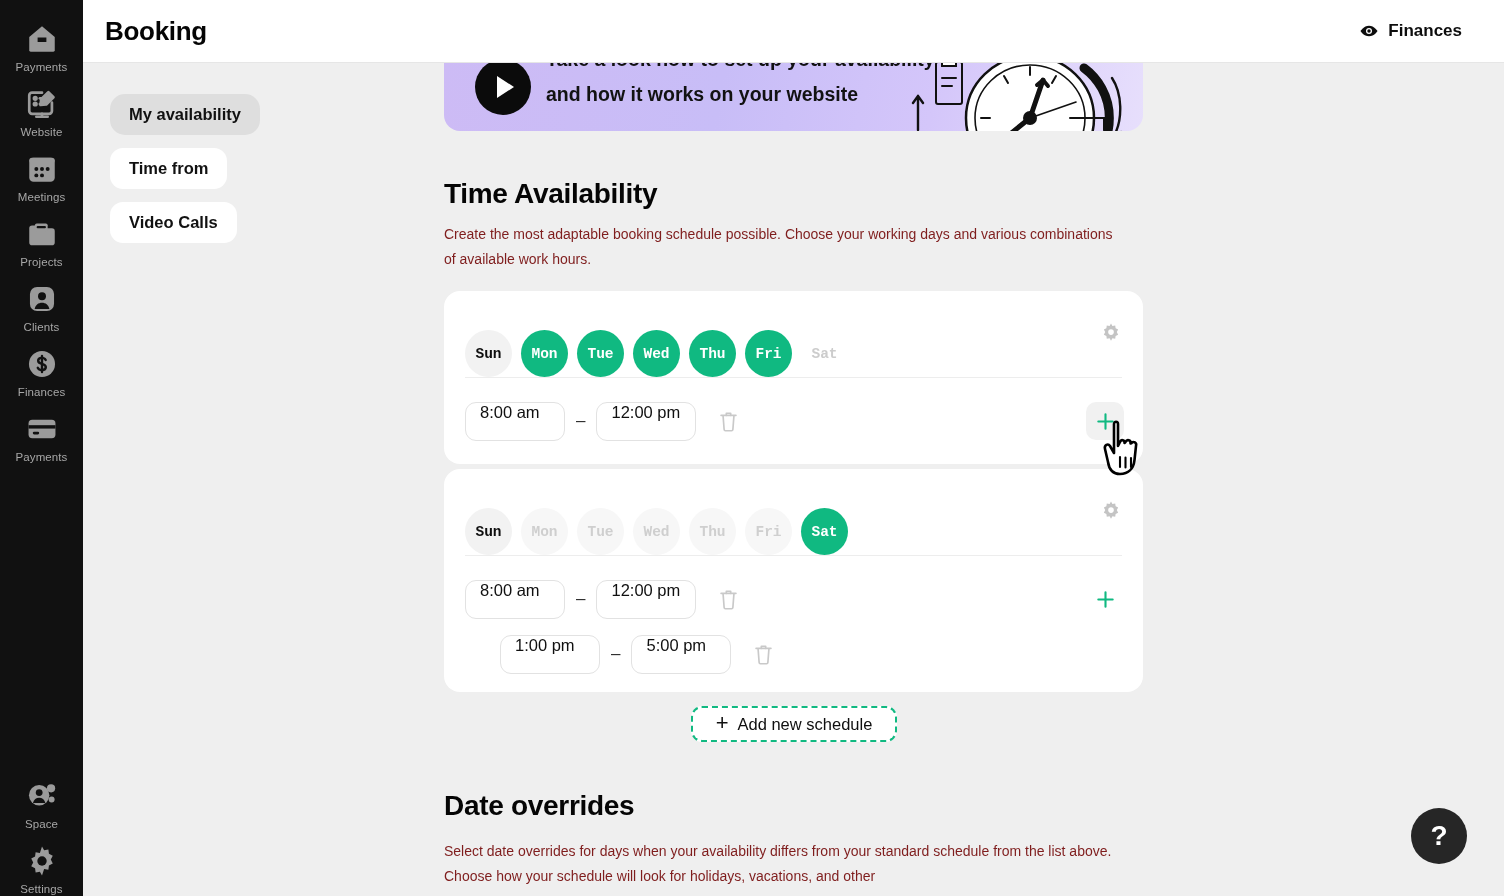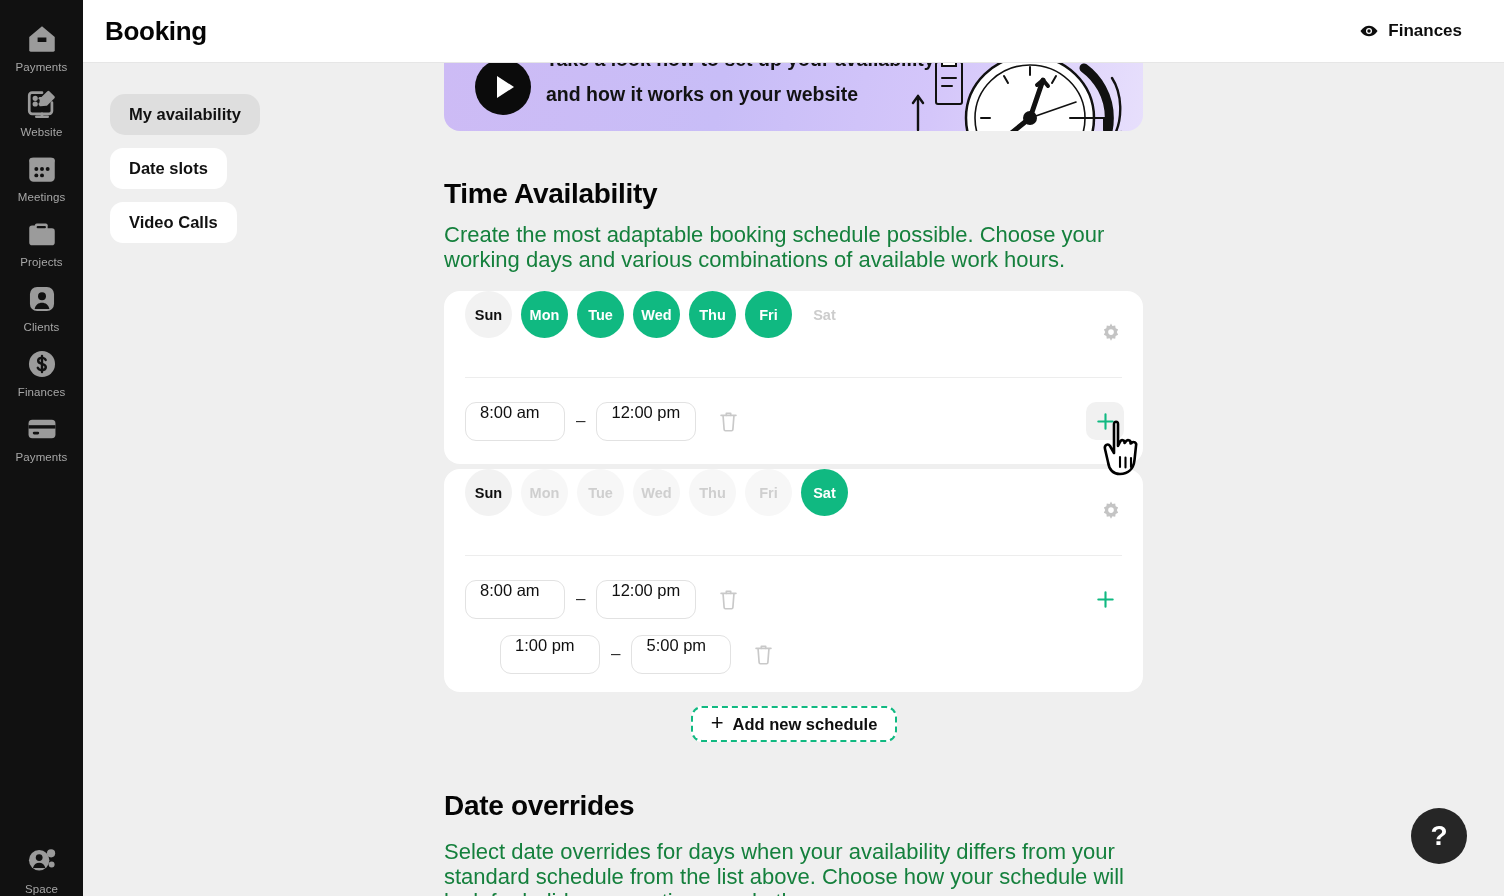--- a/index.html
+++ b/index.html
@@ -127,37 +127,38 @@
   #banner-art {
     position: absolute; right: 0; top: 0; width: 235px; height: 97px;
   }
 
   
   .section-h {
     font-size: 28px; font-weight: 700;
     color: #050505; letter-spacing: -.3px;
   }
   .section-p {
-    font-size: 22px; color: #15803d;
+    font-size: 14px; color: #7f1d1d;
     line-height: 25px; margin-top: 12px;
     max-width: 672px;
   }
 
   
   .sched-card {
     background: #ffffff;
     border-radius: 16px;
     width: 699px;
     position: relative;
   }
   .day-row {
-    display: flex; align-items: flex-start;
+    display: flex; align-items: flex-end;
     height: 86px;
     padding: 0 21px;
     position: relative;
+    font-family: Liberation Mono, monospace;
   }
   .divider {
     height: 1px; background: #ededed;
     margin: 0 21px;
   }
   .day-chip {
     width: 47px; height: 47px;
     border-radius: 50%;
     display: flex; align-items: center; justify-content: center;
     font-size: 14.5px; font-weight: 700;
@@ -216,21 +217,21 @@
   #add-schedule {
     width: 206px; height: 36px;
     margin: 0 auto;
     border: 2px dashed #10b981;
     border-radius: 11px;
     background: #ffffff;
     display: flex; align-items: center; justify-content: center;
     gap: 9px; cursor: pointer;
   }
   #add-schedule .pl { font-size: 22px; color: #0f0f0f; line-height: 1; margin-top: -2px;}
-  #add-schedule-label { font-size: 16.5px; font-weight: 700; color: #0f0f0f; }
+  #add-schedule-label { font-size: 16.5px; font-weight: 400; color: #0f0f0f; }
 
   
   #help-btn {
     position: absolute; right: 37px; bottom: 32px;
     width: 56px; height: 56px; border-radius: 50%;
     background: #262626;
     display: flex; align-items: center; justify-content: center;
     color: #ffffff; font-size: 28px; font-weight: 700;
     cursor: pointer;
     z-index: 25;
@@ -343,31 +344,40 @@
         <svg viewBox="0 0 24 24">
           <circle cx="10" cy="11.5" r="7.2" fill="currentColor"></circle>
           <circle cx="10" cy="9.6" r="2.4" fill="#111"></circle>
           <path d="M5.6 17c.6-2.5 2.3-3.7 4.4-3.7s3.8 1.2 4.4 3.7z" fill="#111"></path>
           <circle cx="18.4" cy="6.6" r="2.9" fill="currentColor"></circle>
           <circle cx="18.8" cy="14.4" r="2.1" fill="currentColor"></circle>
         </svg>
       </span>
       <span class="nav-label">Space</span>
     </div>
+    <div class="nav-item">
+      <span class="nav-icon">
+        <svg viewBox="0 0 24 24">
+          <path fill="currentColor" d="M12 1.8l1.5 2.6 3-.5.4 3 2.7 1.4-1.4 2.7 1.4 2.7-2.7 1.4-.4 3-3-.5L12 22.2l-1.5-2.6-3 .5-.4-3-2.7-1.4L5.8 13 4.4 10.3l2.7-1.4.4-3 3 .5z"></path>
+          <circle cx="12" cy="12" r="3.3" fill="#111"></circle>
+        </svg>
+      </span>
+      <span class="nav-label">Settings</span>
+    </div>
   </div>
 </div>
 
 <div id="content">
 
   <div id="tab-rail">
     <div class="tab-pill selected">
       <span>My availability</span>
     </div>
     <div class="tab-pill">
-      <span>Date slots</span>
+      <span>Time from</span>
     </div>
     <div class="tab-pill">
       <span>Video Calls</span>
     </div>
   </div>
 
   <div id="center">
 
     <div id="video-banner">
       <div id="play-circle">

